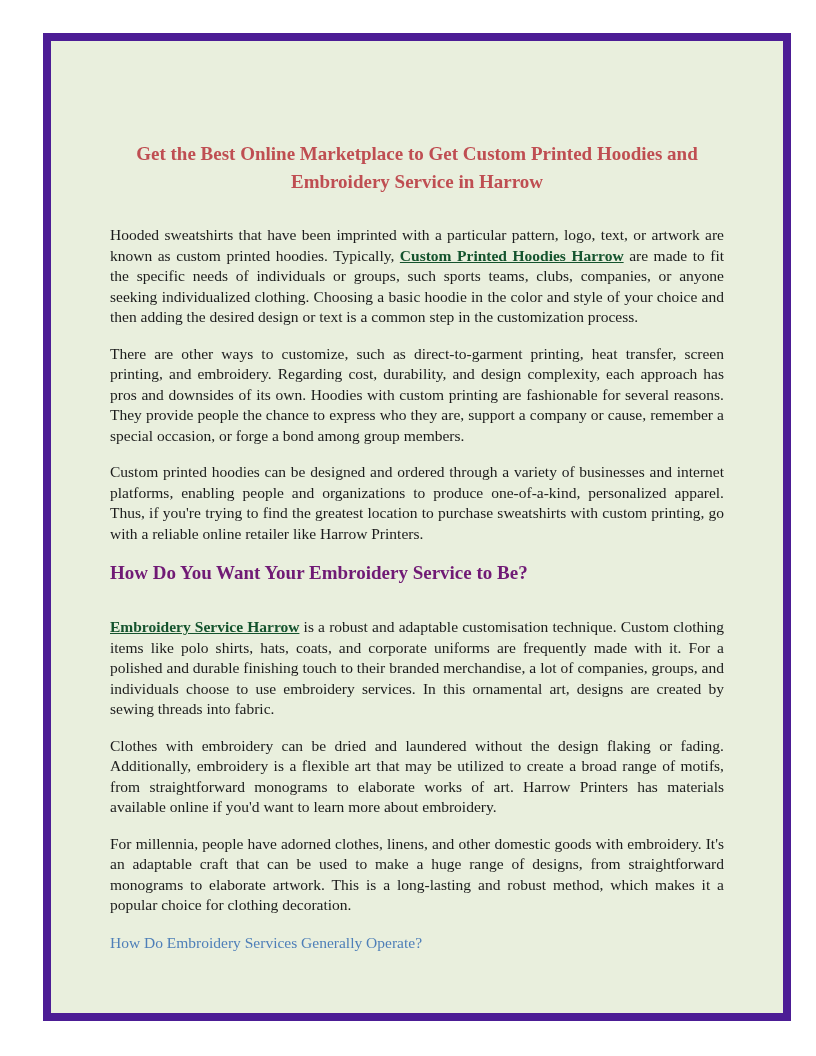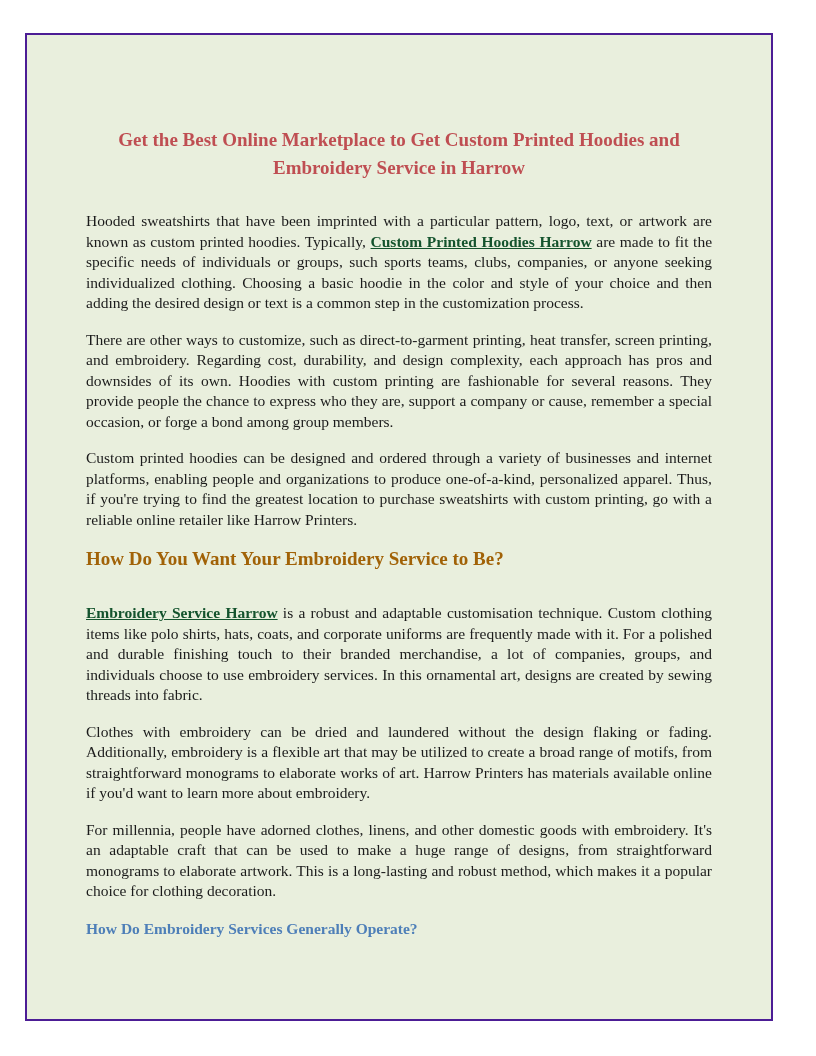--- a/index.html
+++ b/index.html
@@ -12,28 +12,28 @@
   }
   .canvas {
     position: relative;
     width: 816px;
     height: 1056px;
     background: #ffffff;
     overflow: hidden;
   }
   .sheet {
     position: absolute;
-    left: 25px;
+    left: 43px;
     top: 33px;
     width: 748px;
     height: 988px;
     box-sizing: border-box;
     background: #e9efdd;
-    border: 2px solid #4c1d95;
-    padding: 0 59px;
+    border: 8px solid #4c1d95;
+    padding: 8px 59px;
     overflow: hidden;
   }
   .doc-title {
     margin: 91px 0 29px 0;
     font-size: 19px;
     line-height: 28px;
     font-weight: bold;
     text-align: center;
     color: #bf4e52;
   }
@@ -48,28 +48,28 @@
     color: #14532d;
     font-weight: bold;
     text-decoration: underline;
     cursor: pointer;
   }
   .section-heading-lg {
     margin: 0 0 31px 0;
     font-size: 19px;
     line-height: 26px;
     font-weight: bold;
-    color: #a16207;
+    color: #701a75;
     text-align: left;
   }
   .section-heading-sm {
     margin: 0;
     font-size: 15.5px;
     line-height: 21px;
-    font-weight: bold;
+    font-weight: normal;
     color: #4e7fb8;
     text-align: left;
   }
 </style>
 </head>
 <body>
 
 <div class="canvas">
   <div class="sheet">
 

